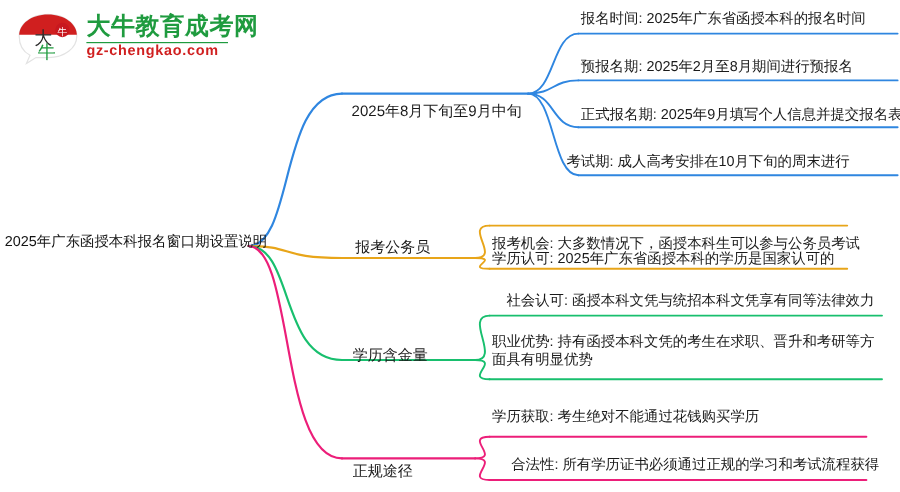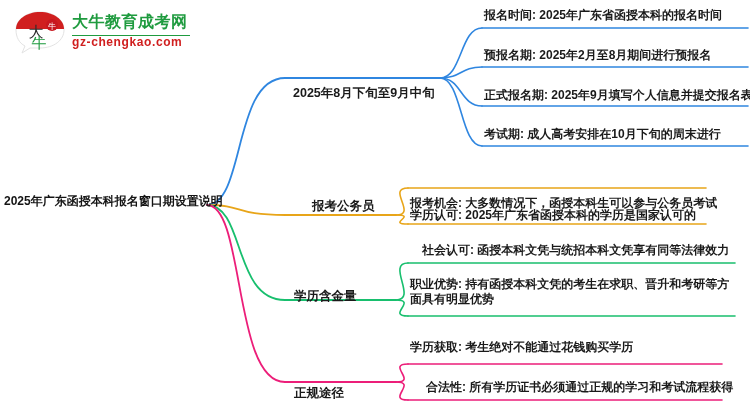--- a/index.html
+++ b/index.html
@@ -29,21 +29,21 @@
     top: 2px;
     width: 52px;
     height: 44px;
   }
   #logo-text-wrap {
     position: absolute;
     left: 58px;
     top: 2px;
   }
   #logo-title {
-    font-size: 16px;
+    font-size: 20px;
     font-weight: bold;
     color: #1f9b3f;
     letter-spacing: 0.5px;
     line-height: 24px;
     white-space: nowrap;
   }
   #logo-sub {
     margin-top: 1px;
     font-size: 12px;
     font-weight: bold;
@@ -75,21 +75,20 @@
     top: 0;
     width: 750px;
     height: 410px;
   }
 
   .node {
     position: absolute;
     color: #141414;
     white-space: nowrap;
     line-height: 15px;
-    font-weight: bold;
   }
   .node.wrap { white-space: normal; }
 
   #root-node {
     font-size: 12px;
     color: #141414;
     left: 4px;
     top: 193px;
     line-height: 16px;
   }
@@ -153,23 +152,23 @@
       <path d="M 396 382 C 418 382 386 400 408 400" fill="none" stroke="#ec1e79" stroke-width="1.6" stroke-linecap="round"></path>
       <path d="M 408 400 L 722 400" fill="none" stroke="#ec1e79" stroke-width="1.6" stroke-linecap="round"></path>
     </svg>
 
   <div class="node" id="root-node">2025年广东函授本科报名窗口期设置说明</div>
 
   <div class="node branch-label" style="left:293px; top:62px;">2025年8月下旬至9月中旬</div>
   <div class="node leaf-label" style="left:484px; top:8px;">报名时间: 2025年广东省函授本科的报名时间</div>
   <div class="node leaf-label" style="left:484px; top:48px;">预报名期: 2025年2月至8月期间进行预报名</div>
   <div class="node leaf-label" style="left:484px; top:88px;">正式报名期: 2025年9月填写个人信息并提交报名表</div>
-  <div class="node leaf-label" style="left:484px; top:127px;">考试期: 成人高考安排在10月下旬的周末进行</div>
+  <div class="node leaf-label" style="left:472px; top:127px;">考试期: 成人高考安排在10月下旬的周末进行</div>
 
-  <div class="node branch-label" style="left:312px; top:175px;">报考公务员</div>
+  <div class="node branch-label" style="left:296px; top:175px;">报考公务员</div>
   <div class="node leaf-label" style="left:410px; top:168px;margin-top:40px;">学历认可: 2025年广东省函授本科的学历是国家认可的</div>
   <div class="node leaf-label" style="left:410px; top:196px;">报考机会: 大多数情况下，函授本科生可以参与公务员考试</div>
 
   <div class="node branch-label" style="left:294px; top:265px;">学历含金量</div>
   <div class="node leaf-label" style="left:394px; top:243px;margin-left:28px;">社会认可: 函授本科文凭与统招本科文凭享有同等法律效力</div>
   <div class="node leaf-label wrap" style="left:410px; top:277px; width:322px;">职业优势: 持有函授本科文凭的考生在求职、晋升和考研等方面具有明显优势</div>
 
   <div class="node branch-label" style="left:294px; top:362px;">正规途径</div>
   <div class="node leaf-label" style="left:410px; top:340px;">学历获取: 考生绝对不能通过花钱购买学历</div>
   <div class="node leaf-label" style="left:410px; top:380px;margin-left:16px;">合法性: 所有学历证书必须通过正规的学习和考试流程获得</div>

